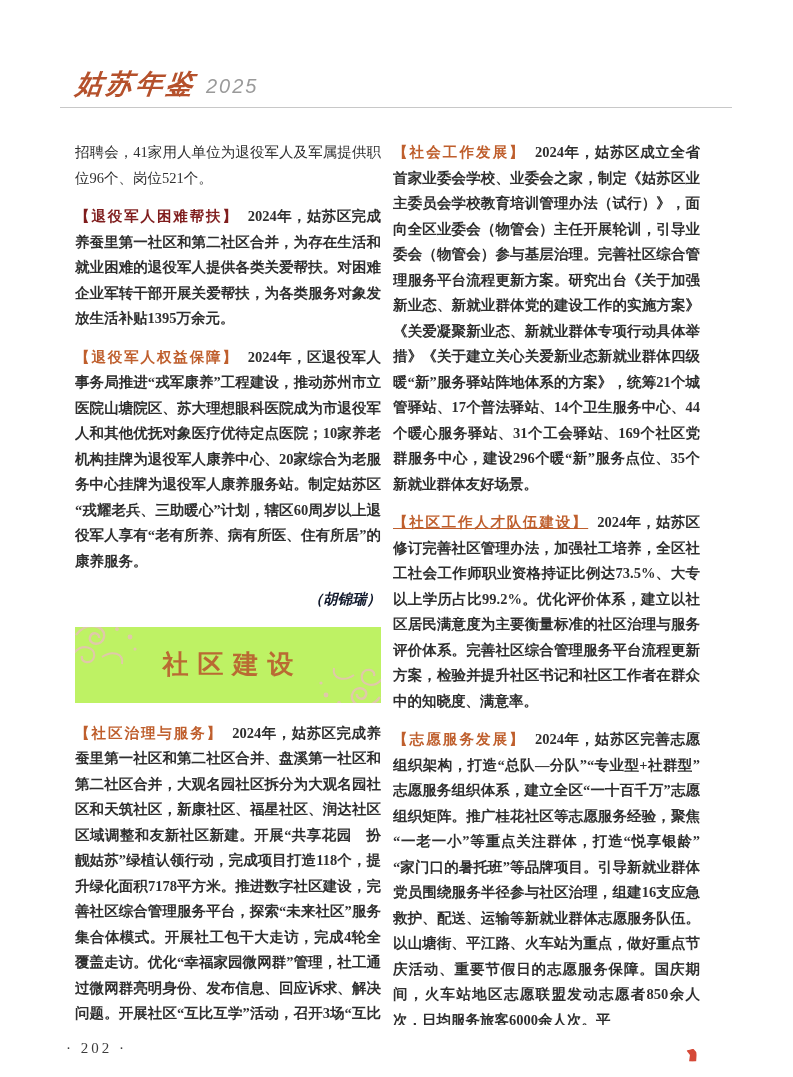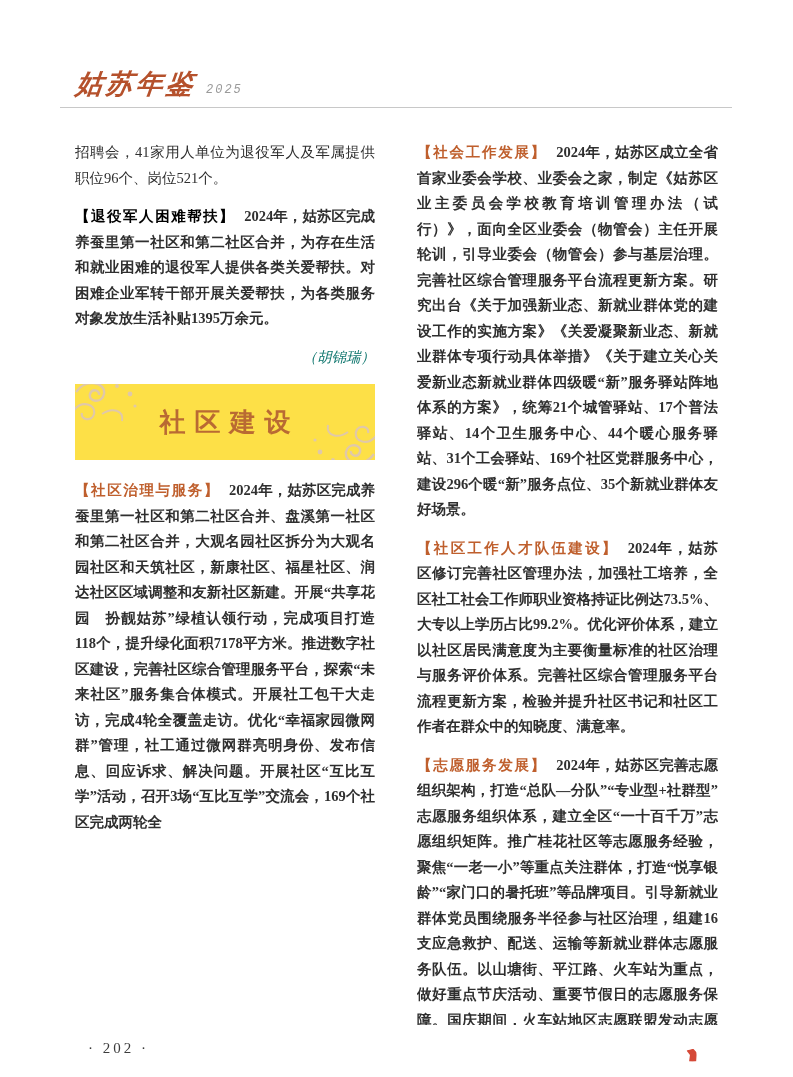--- a/index.html
+++ b/index.html
@@ -9,26 +9,26 @@
     font-family:"Liberation Serif","DejaVu Serif",serif;color:#2f2f2f;
   }
   
   .hdr{position:absolute;left:76px;top:66px;white-space:nowrap;}
   .brand{
     font-family:"DejaVu Serif","Liberation Serif",serif;
     font-weight:bold;font-style:italic;font-size:27px;letter-spacing:3px;
     transform:skewX(-6deg);display:inline-block;
   }
   .year{
-    font-family:Liberation Mono, monospace;font-style:italic;
-    font-size:12px;color:#9a9a9a;margin-left:10px;letter-spacing:2px;
+    font-family:Liberation Sans, sans-serif;font-style:italic;
+    font-size:20px;color:#9a9a9a;margin-left:10px;letter-spacing:2px;
   }
   .hdr-rule{position:absolute;left:60px;top:107px;width:672px;height:0;border-top:1px solid #c8c8c8;}
   
-  .columns{position:absolute;left:75px;top:140px;width:643px;height:885px;display:flex;gap:42px;overflow:hidden;}
+  .columns{position:absolute;left:75px;top:140px;width:643px;height:885px;display:flex;gap:12px;overflow:hidden;}
   .col{width:306px;overflow:hidden;}
   .col.right{width:307px;}
   .par{margin:0 0 13px;font-size:14.5px;line-height:25.5px;text-align:justify;}
   .par.byline{text-align:right;font-style:italic;margin-bottom:8px;}
   .entry-head{
     font-family:"Liberation Sans","DejaVu Sans",sans-serif;
     font-weight:bold;letter-spacing:1.5px;
   }
   .entry-text{margin-left:9px;font-weight:bold;}
   
@@ -37,44 +37,45 @@
     display:flex;align-items:center;justify-content:center;overflow:hidden;
   }
   .section-title{
     font-family:"Liberation Sans","DejaVu Sans",sans-serif;
     font-weight:bold;font-size:26px;letter-spacing:9px;padding-left:9px;
   }
   .orn{position:absolute;}
   .orn-tl{left:-3px;top:-4px;}
   .orn-br{right:-3px;bottom:-6px;transform:rotate(180deg);}
   
-  .footer{position:absolute;left:88px;top:1040px;font-size:15px;letter-spacing:3px;color:#3c3c3c;}
+  .footer{position:absolute;left:66px;top:1040px;font-size:15px;letter-spacing:3px;color:#3c3c3c;}
   
   .red-mark{
     position:absolute;left:687px;top:1049px;width:10px;height:13px;
     background:#d03522;opacity:.9;transform:rotate(-6deg);
     clip-path:polygon(0 8%,70% 0,100% 30%,85% 100%,15% 92%,30% 45%);
   }
 </style>
 </head>
 <body style="--body: #2f2f2f;">
 
 <div class="page">
 
   <div class="hdr">
     <span class="brand" style="color: rgb(181, 81, 44);">姑苏年鉴</span><span class="year">2025</span>
   </div>
   <div class="hdr-rule"></div>
 
   <div class="columns">
     <section class="col left">
         <p class="par continuation" style="color: rgb(47, 47, 47);">招聘会，41家用人单位为退役军人及军属提供职位96个、岗位521个。</p>
-        <p class="par entry" style="color: rgb(47, 47, 47);"><span class="entry-head" style="color: #000000;">【退役军人困难帮扶】</span><span class="entry-text">2024年，姑苏区完成养蚕里第一社区和第二社区合并，为存在生活和就业困难的退役军人提供各类关爱帮扶。对困难企业军转干部开展关爱帮扶，为各类服务对象发放生活补贴1395万余元。</span></p>
-        <p class="par byline" style="color: #0f766e;">（胡锦瑞）</p>
-        <div class="section-box" style="background: #fde047; justify-content: center;">
+        <p class="par entry" style="color: rgb(47, 47, 47);"><span class="entry-head" style="color: #7f1d1d;">【退役军人困难帮扶】</span><span class="entry-text">2024年，姑苏区完成养蚕里第一社区和第二社区合并，为存在生活和就业困难的退役军人提供各类关爱帮扶。对困难企业军转干部开展关爱帮扶，为各类服务对象发放生活补贴1395万余元。</span></p>
+        <p class="par entry" style="color: rgb(47, 47, 47);"><span class="entry-head" style="color: rgb(191, 95, 45);">【退役军人权益保障】</span><span class="entry-text">2024年，区退役军人事务局推进“戎军康养”工程建设，推动苏州市立医院山塘院区、苏大理想眼科医院成为市退役军人和其他优抚对象医疗优待定点医院；10家养老机构挂牌为退役军人康养中心、20家综合为老服务中心挂牌为退役军人康养服务站。制定姑苏区“戎耀老兵、三助暖心”计划，辖区60周岁以上退役军人享有“老有所养、病有所医、住有所居”的康养服务。</span></p>
+        <p class="par byline" style="color: #0f172a; font-weight: bold;">（胡锦瑞）</p>
+        <div class="section-box" style="background: #bef264; justify-content: center;">
           <svg class="orn orn-tl" width="74" height="50" viewBox="0 0 74 50" fill="none">
   <path d="M4 12 C 14 -2 34 2 32 14 C 30 24 16 22 18 14 C 20 8 28 10 27 15" stroke="#e0c8a9" stroke-width="2.4"></path>
   <path d="M2 30 C 10 20 24 24 22 34 C 20 42 8 40 10 33" stroke="#e0c8a9" stroke-width="2.2"></path>
   <path d="M30 34 C 40 27 52 30 50 41" stroke="#e0c8a9" stroke-width="2"></path>
   <circle cx="58" cy="14" r="2.4" fill="#e0c8a9"></circle>
   <circle cx="45" cy="6" r="1.9" fill="#e0c8a9"></circle>
   <circle cx="63" cy="26" r="1.6" fill="#e0c8a9"></circle>
 </svg>
           <svg class="orn orn-br" width="74" height="50" viewBox="0 0 74 50" fill="none">
   <path d="M4 12 C 14 -2 34 2 32 14 C 30 24 16 22 18 14 C 20 8 28 10 27 15" stroke="#e0c8a9" stroke-width="2.4"></path>
@@ -83,21 +84,21 @@
   <circle cx="58" cy="14" r="2.4" fill="#e0c8a9"></circle>
   <circle cx="45" cy="6" r="1.9" fill="#e0c8a9"></circle>
   <circle cx="63" cy="26" r="1.6" fill="#e0c8a9"></circle>
 </svg>
           <span class="section-title" style="color: rgb(185, 106, 51);">社区建设</span>
         </div>
         <p class="par entry" style="color: rgb(47, 47, 47);"><span class="entry-head" style="color: rgb(191, 95, 45);">【社区治理与服务】</span><span class="entry-text">2024年，姑苏区完成养蚕里第一社区和第二社区合并、盘溪第一社区和第二社区合并，大观名园社区拆分为大观名园社区和天筑社区，新康社区、福星社区、润达社区区域调整和友新社区新建。开展“共享花园　扮靓姑苏”绿植认领行动，完成项目打造118个，提升绿化面积7178平方米。推进数字社区建设，完善社区综合管理服务平台，探索“未来社区”服务集合体模式。开展社工包干大走访，完成4轮全覆盖走访。优化“幸福家园微网群”管理，社工通过微网群亮明身份、发布信息、回应诉求、解决问题。开展社区“互比互学”活动，召开3场“互比互学”交流会，169个社区完成两轮全</span></p>
       </section>
     <section class="col right">
         <p class="par entry" style="color: rgb(47, 47, 47);"><span class="entry-head" style="color: rgb(191, 95, 45);">【社会工作发展】</span><span class="entry-text">2024年，姑苏区成立全省首家业委会学校、业委会之家，制定《姑苏区业主委员会学校教育培训管理办法（试行）》，面向全区业委会（物管会）主任开展轮训，引导业委会（物管会）参与基层治理。完善社区综合管理服务平台流程更新方案。研究出台《关于加强新业态、新就业群体党的建设工作的实施方案》《关爱凝聚新业态、新就业群体专项行动具体举措》《关于建立关心关爱新业态新就业群体四级暖“新”服务驿站阵地体系的方案》，统筹21个城管驿站、17个普法驿站、14个卫生服务中心、44个暖心服务驿站、31个工会驿站、169个社区党群服务中心，建设296个暖“新”服务点位、35个新就业群体友好场景。</span></p>
-        <p class="par entry" style="color: rgb(47, 47, 47);"><span class="entry-head" style="color: rgb(191, 95, 45);">【社区工作人才队伍建设】</span><span class="entry-text">2024年，姑苏区修订完善社区管理办法，加强社工培养，全区社工社会工作师职业资格持证比例达73.5%、大专以上学历占比99.2%。优化评价体系，建立以社区居民满意度为主要衡量标准的社区治理与服务评价体系。完善社区综合管理服务平台流程更新方案，检验并提升社区书记和社区工作者在群众中的知晓度、满意率。</span></p>
+        <p class="par entry" style="color: rgb(47, 47, 47);"><span class="entry-head" style="color: rgb(191, 95, 45); text-decoration: underline;">【社区工作人才队伍建设】</span><span class="entry-text">2024年，姑苏区修订完善社区管理办法，加强社工培养，全区社工社会工作师职业资格持证比例达73.5%、大专以上学历占比99.2%。优化评价体系，建立以社区居民满意度为主要衡量标准的社区治理与服务评价体系。完善社区综合管理服务平台流程更新方案，检验并提升社区书记和社区工作者在群众中的知晓度、满意率。</span></p>
         <p class="par entry" style="color: rgb(47, 47, 47);"><span class="entry-head" style="color: rgb(191, 95, 45);">【志愿服务发展】</span><span class="entry-text">2024年，姑苏区完善志愿组织架构，打造“总队—分队”“专业型+社群型”志愿服务组织体系，建立全区“一十百千万”志愿组织矩阵。推广桂花社区等志愿服务经验，聚焦“一老一小”等重点关注群体，打造“悦享银龄”“家门口的暑托班”等品牌项目。引导新就业群体党员围绕服务半径参与社区治理，组建16支应急救护、配送、运输等新就业群体志愿服务队伍。以山塘街、平江路、火车站为重点，做好重点节庆活动、重要节假日的志愿服务保障。国庆期间，火车站地区志愿联盟发动志愿者850余人次，日均服务旅客6000余人次。平</span></p>
       </section>
   </div>
 
   <div class="footer">
     <span>· 202 ·</span>
   </div>
 
   <div class="red-mark" style="background: rgb(208, 53, 34);"></div>
 </div>

